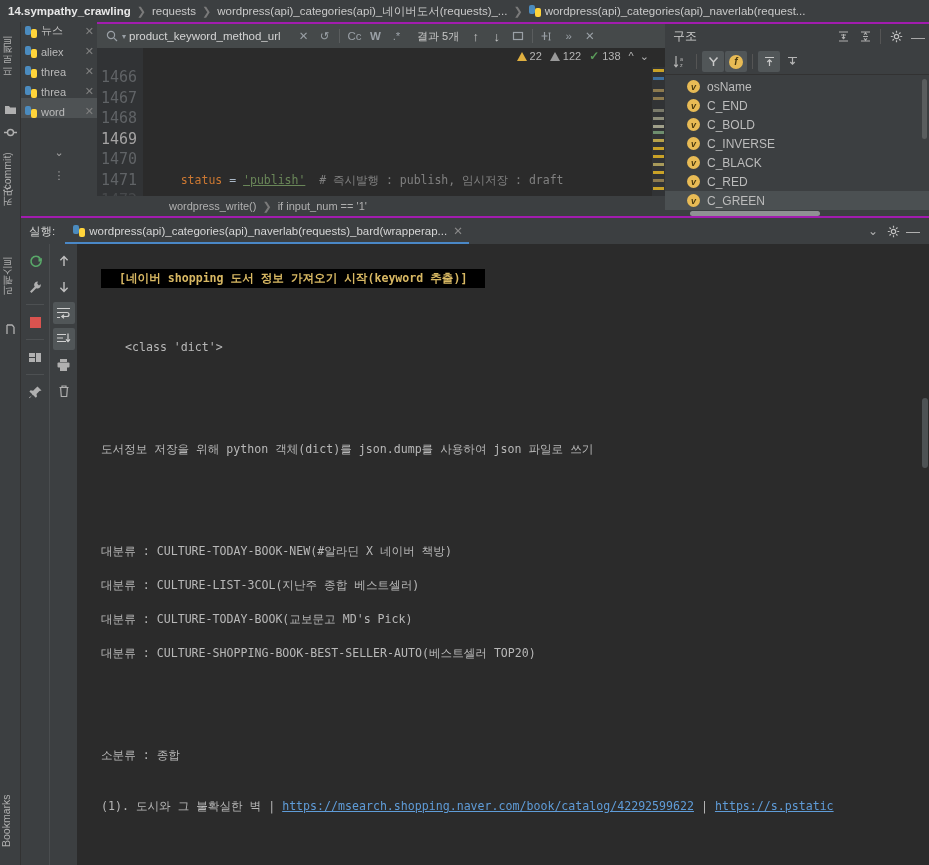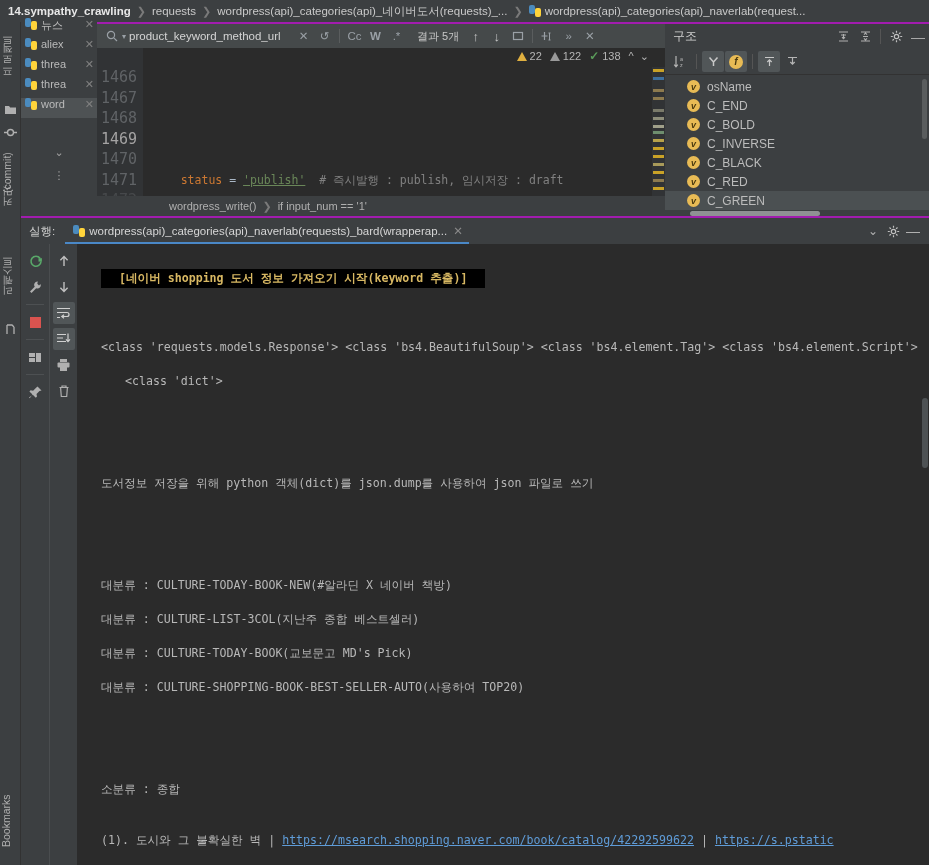--- a/index.html
+++ b/index.html
@@ -42,21 +42,21 @@
     white-space: nowrap; letter-spacing: 0px;
   }
   .vicon { position: absolute; left: 4px; width: 13px; height: 13px; }
 
   
   .tabcol {
     position: absolute; left: 21px; top: 18px; width: 76px; height: 198px;
     background: #3c3f41;
   }
   .ftab {
-    position: relative; height: 20px; display: flex; align-items: flex-start;
+    position: relative; height: 20px; display: flex; align-items: flex-end;
     padding-left: 4px; font-size: 11px; color: #bbbbbb; overflow: hidden;
   }
   .ftab.active { background: #4e5254; }
   .ftab .lbl { overflow: hidden; white-space: nowrap; flex: 1; }
   .ftab .x { color: #808080; font-size: 11px; padding: 0 3px; }
   .tabmore {
     text-align: center; color: #a0a0a0; font-size: 11px;
   }
 
   
@@ -555,31 +555,30 @@
           <svg width="14" height="14" viewBox="0 0 14 14">
               <path d="M2.5 3.5h9M5 3.5V2h4v1.5M3.6 3.5l.7 9h5.4l.7-9" stroke="#b0b0b0" stroke-width="1.2" fill="none"></path>
             </svg>
         </span>
       </div>
     </div>
 
     <div class="console">
 <div class="cline2"><span class="c-banner">[네이버 shopping 도서 정보 가져오기 시작(keyword 추출)]</span></div>
 <div class="cblank"></div>
-<div class="cline2 c-plain">&lt;class 'requests.models.Response'&gt; &lt;class 'bs4.BeautifulSoup'&gt; &lt;class 'bs4.element.Tag'&gt; &lt;class 'bs4.element.Script'&gt;</div>
 <div class="cline2 c-plain cindent">&lt;class 'dict'&gt;</div>
 <div class="cblank"></div>
 <div class="cblank"></div>
 <div class="cline2 c-plain">도서정보 저장을 위해 python 객체(dict)를 json.dump를 사용하여 json 파일로 쓰기</div>
 <div class="cblank"></div>
 <div class="cblank"></div>
 <div class="cline2 c-plain">대분류 : CULTURE-TODAY-BOOK-NEW(#알라딘 X 네이버 책방)</div>
 <div class="cline2 c-plain">대분류 : CULTURE-LIST-3COL(지난주 종합 베스트셀러)</div>
 <div class="cline2 c-plain">대분류 : CULTURE-TODAY-BOOK(교보문고 MD's Pick)</div>
-<div class="cline2 c-plain">대분류 : CULTURE-SHOPPING-BOOK-BEST-SELLER-AUTO(사용하여 TOP20)</div>
+<div class="cline2 c-plain">대분류 : CULTURE-SHOPPING-BOOK-BEST-SELLER-AUTO(베스트셀러 TOP20)</div>
 <div class="cblank"></div>
 <div class="cblank"></div>
 <div class="cline2 c-plain">소분류 : 종합</div>
 
 <div class="cline2"><span class="c-plain">(1).</span><span class="c-plain"> </span><span class="c-plain">도시와 그 불확실한 벽</span><span class="c-plain"> | </span><span class="c-link">https://msearch.shopping.naver.com/book/catalog/42292599622</span><span class="c-plain"> | </span><span class="c-link">https://s.pstatic</span></div>
 
 
 
 
 

